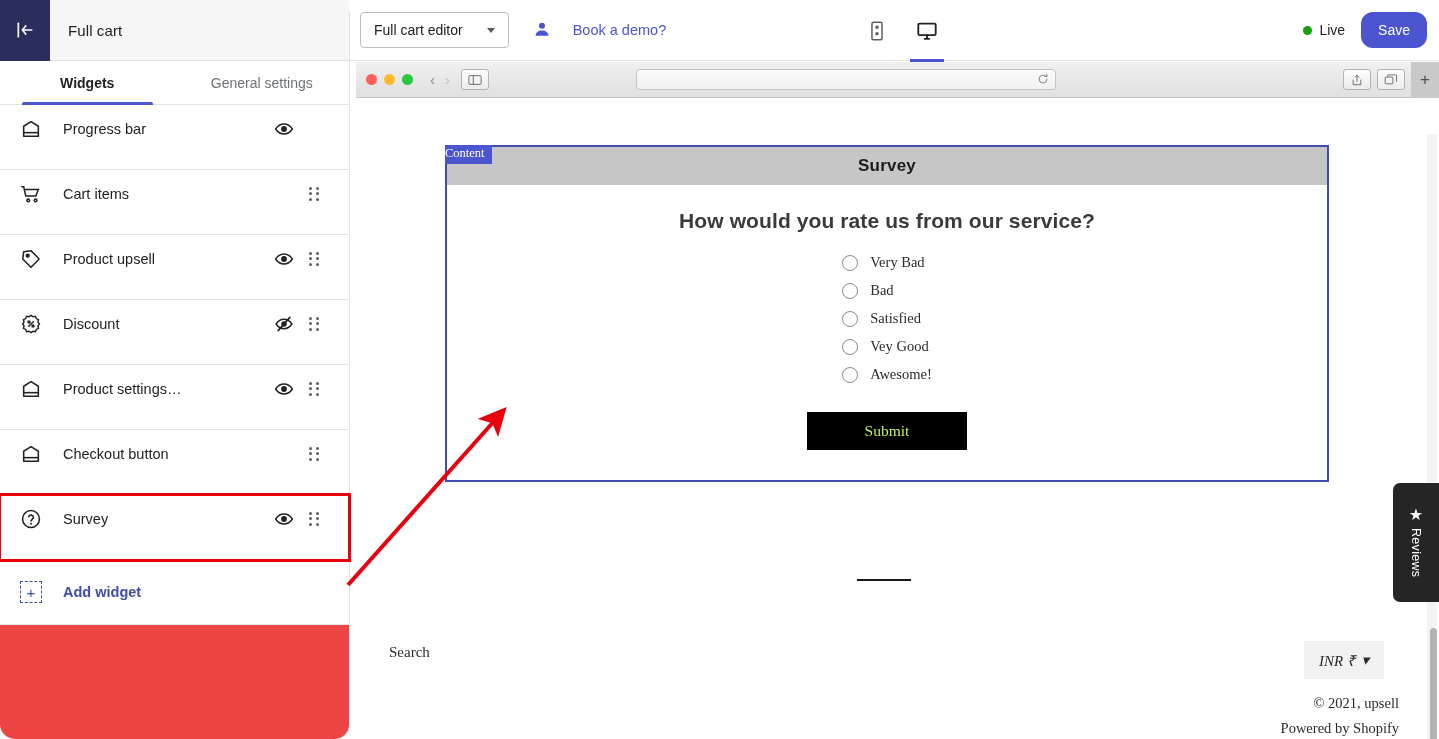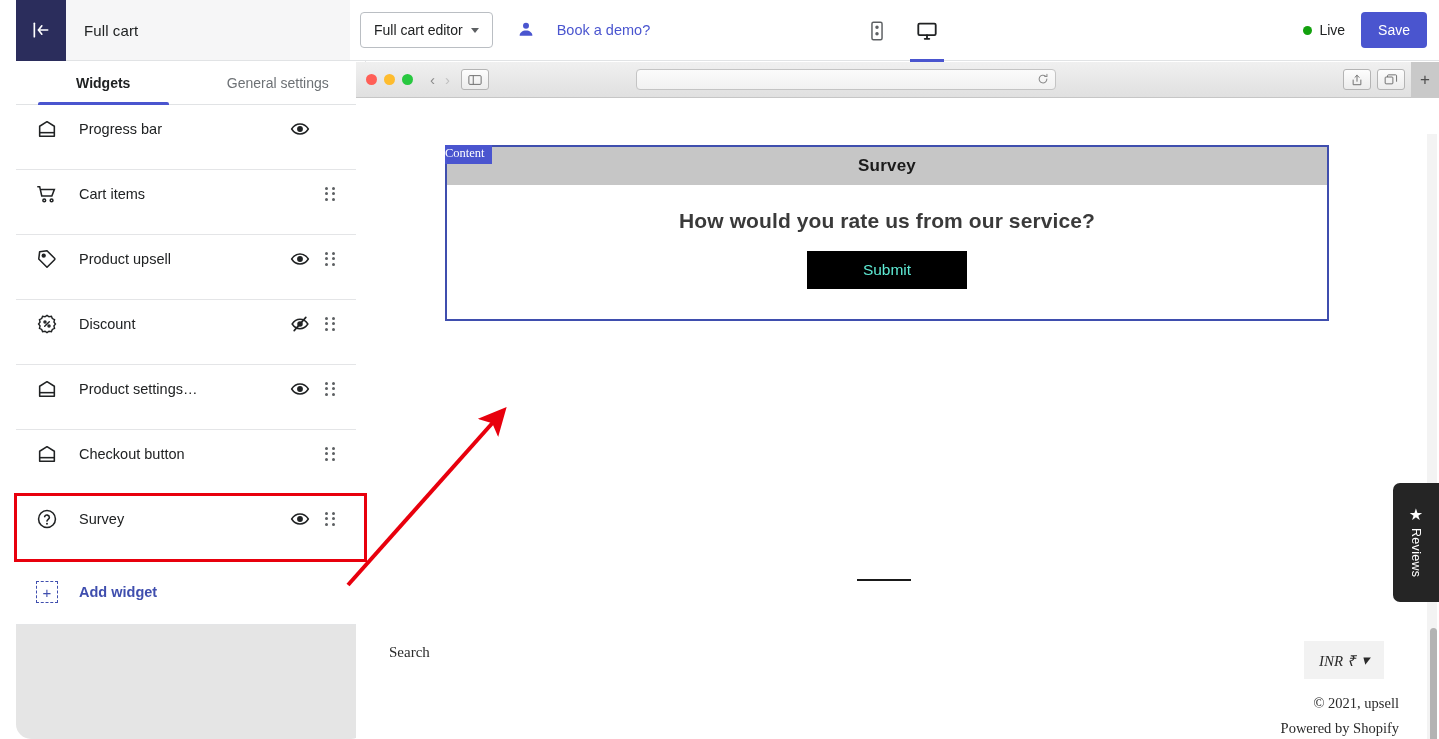--- a/index.html
+++ b/index.html
@@ -6,23 +6,23 @@
   html, body {
     width: 1439px; height: 739px;
     font-family: "Liberation Sans", sans-serif;
     background: #ffffff;
     overflow: hidden;
   }
   .app { position: relative; width: 1439px; height: 739px; }
 
   
   .left-panel {
-    position: absolute; left: 16px; top: 0;
+    position: absolute; left: 0; top: 0;
     width: 350px; height: 739px;
-    background: #e5e5e5;
+    background: #ef4444;
     border-right: 1px solid #e1e3e5;
     border-radius: 15px;
   }
   .left-header {
     display: flex; align-items: center;
     height: 61px; background: #f6f6f7;
     border-bottom: 1px solid #e1e3e5;
   }
   .back-box {
     width: 50px; height: 61px;
@@ -88,21 +88,21 @@
     color: #3f4eae; font-size: 15px; line-height: 1;
   }
 
   
   .topbar {
     position: absolute; left: 350px; top: 0; right: 0; height: 61px;
     background: #ffffff; border-bottom: 1px solid #e1e3e5;
     display: flex; align-items: center; padding: 0 12px 0 10px;
   }
   .editor-select {
-    display: flex; align-items: center; gap: 8px;
+    display: flex; align-items: center; gap: 24px;
     height: 36px; padding: 0 13px;
     border: 1px solid #babec3; border-radius: 4px; background: #fff;
     font-size: 14px; color: #202223; cursor: pointer;
   }
   .caret { width: 0; height: 0; border-left: 4.5px solid transparent;
            border-right: 4.5px solid transparent; border-top: 5.5px solid #5c5f62; }
   .demo-link {
     display: flex; align-items: center; gap: 22px; margin-left: 24px;
     font-size: 14.5px; color: #4a55cf; cursor: pointer;
   }
@@ -121,21 +121,21 @@
     content: ""; position: absolute; bottom: -1px; left: 0; right: 0;
     height: 3px; background: #4a55cf;
   }
 
   .topbar-right {
     margin-left: auto; display: flex; align-items: center; gap: 16px;
   }
   .live-badge { display: flex; align-items: center; gap: 7px; font-size: 14px; color: #202223; }
   .live-dot { width: 9px; height: 9px; border-radius: 50%; background: #13a10e; }
   .save-btn {
-    background: #4a55cf; color: #fff; border: none; border-radius: 4px;
+    background: #4a55cf; color: #fff; border: none; border-radius: 12px;
     height: 36px; padding: 0 17px; font-size: 14px; cursor: pointer;
     font-family: "Liberation Sans", sans-serif;
   }
 
   
   .preview-wrap {
     position: absolute; left: 356px; top: 62px;
     width: 1083px; height: 677px; background: #fff;
     overflow: hidden;
   }
@@ -200,22 +200,22 @@
   .opt { display: flex; align-items: center; gap: 12px; margin-bottom: 11px; }
   .radio {
     width: 16px; height: 16px; border: 1px solid #8a8a8a; border-radius: 50%;
     background: #fff; cursor: pointer; flex: 0 0 16px;
   }
   .opt-label {
     font-family: "Liberation Serif", serif; font-size: 14.5px; color: #2b2b2b;
   }
   .submit-btn {
     display: block; margin: 18px auto 0 auto;
-    width: 160px; height: 38px; background: #000000; color: #5eead4;
-    border: none; font-family: Liberation Sans, sans-serif; font-size: 15.5px;
+    width: 160px; height: 38px; background: #000000; color: #bef264;
+    border: none; font-family: Liberation Serif, serif; font-size: 15.5px;
     cursor: pointer;
   }
 
   .mini-rule {
     position: absolute; left: 501px; top: 481px;
     width: 54px; height: 2px; background: #1a1a1a;
   }
 
   .search-label {
     position: absolute; left: 33px; top: 546px;
@@ -560,20 +560,42 @@
       </span>
     </div>
 
     <div class="page-canvas">
 
       <div class="survey-box">
         <span class="content-tag">Content</span>
         <div class="survey-head">Survey</div>
         <div class="survey-body">
           <div class="survey-q">How would you rate us from our service?</div>
+          <div class="options">
+            <div class="opt">
+              <span class="radio"></span>
+              <span class="opt-label">Very Bad</span>
+            </div>
+            <div class="opt">
+              <span class="radio"></span>
+              <span class="opt-label">Bad</span>
+            </div>
+            <div class="opt">
+              <span class="radio"></span>
+              <span class="opt-label">Satisfied</span>
+            </div>
+            <div class="opt">
+              <span class="radio"></span>
+              <span class="opt-label">Vey Good</span>
+            </div>
+            <div class="opt">
+              <span class="radio"></span>
+              <span class="opt-label">Awesome!</span>
+            </div>
+          </div>
           <button class="submit-btn">Submit</button>
         </div>
       </div>
 
       <div class="mini-rule"></div>
 
       <div class="search-label">Search</div>
 
       <div class="currency-select">
         <span>INR ₹</span>

